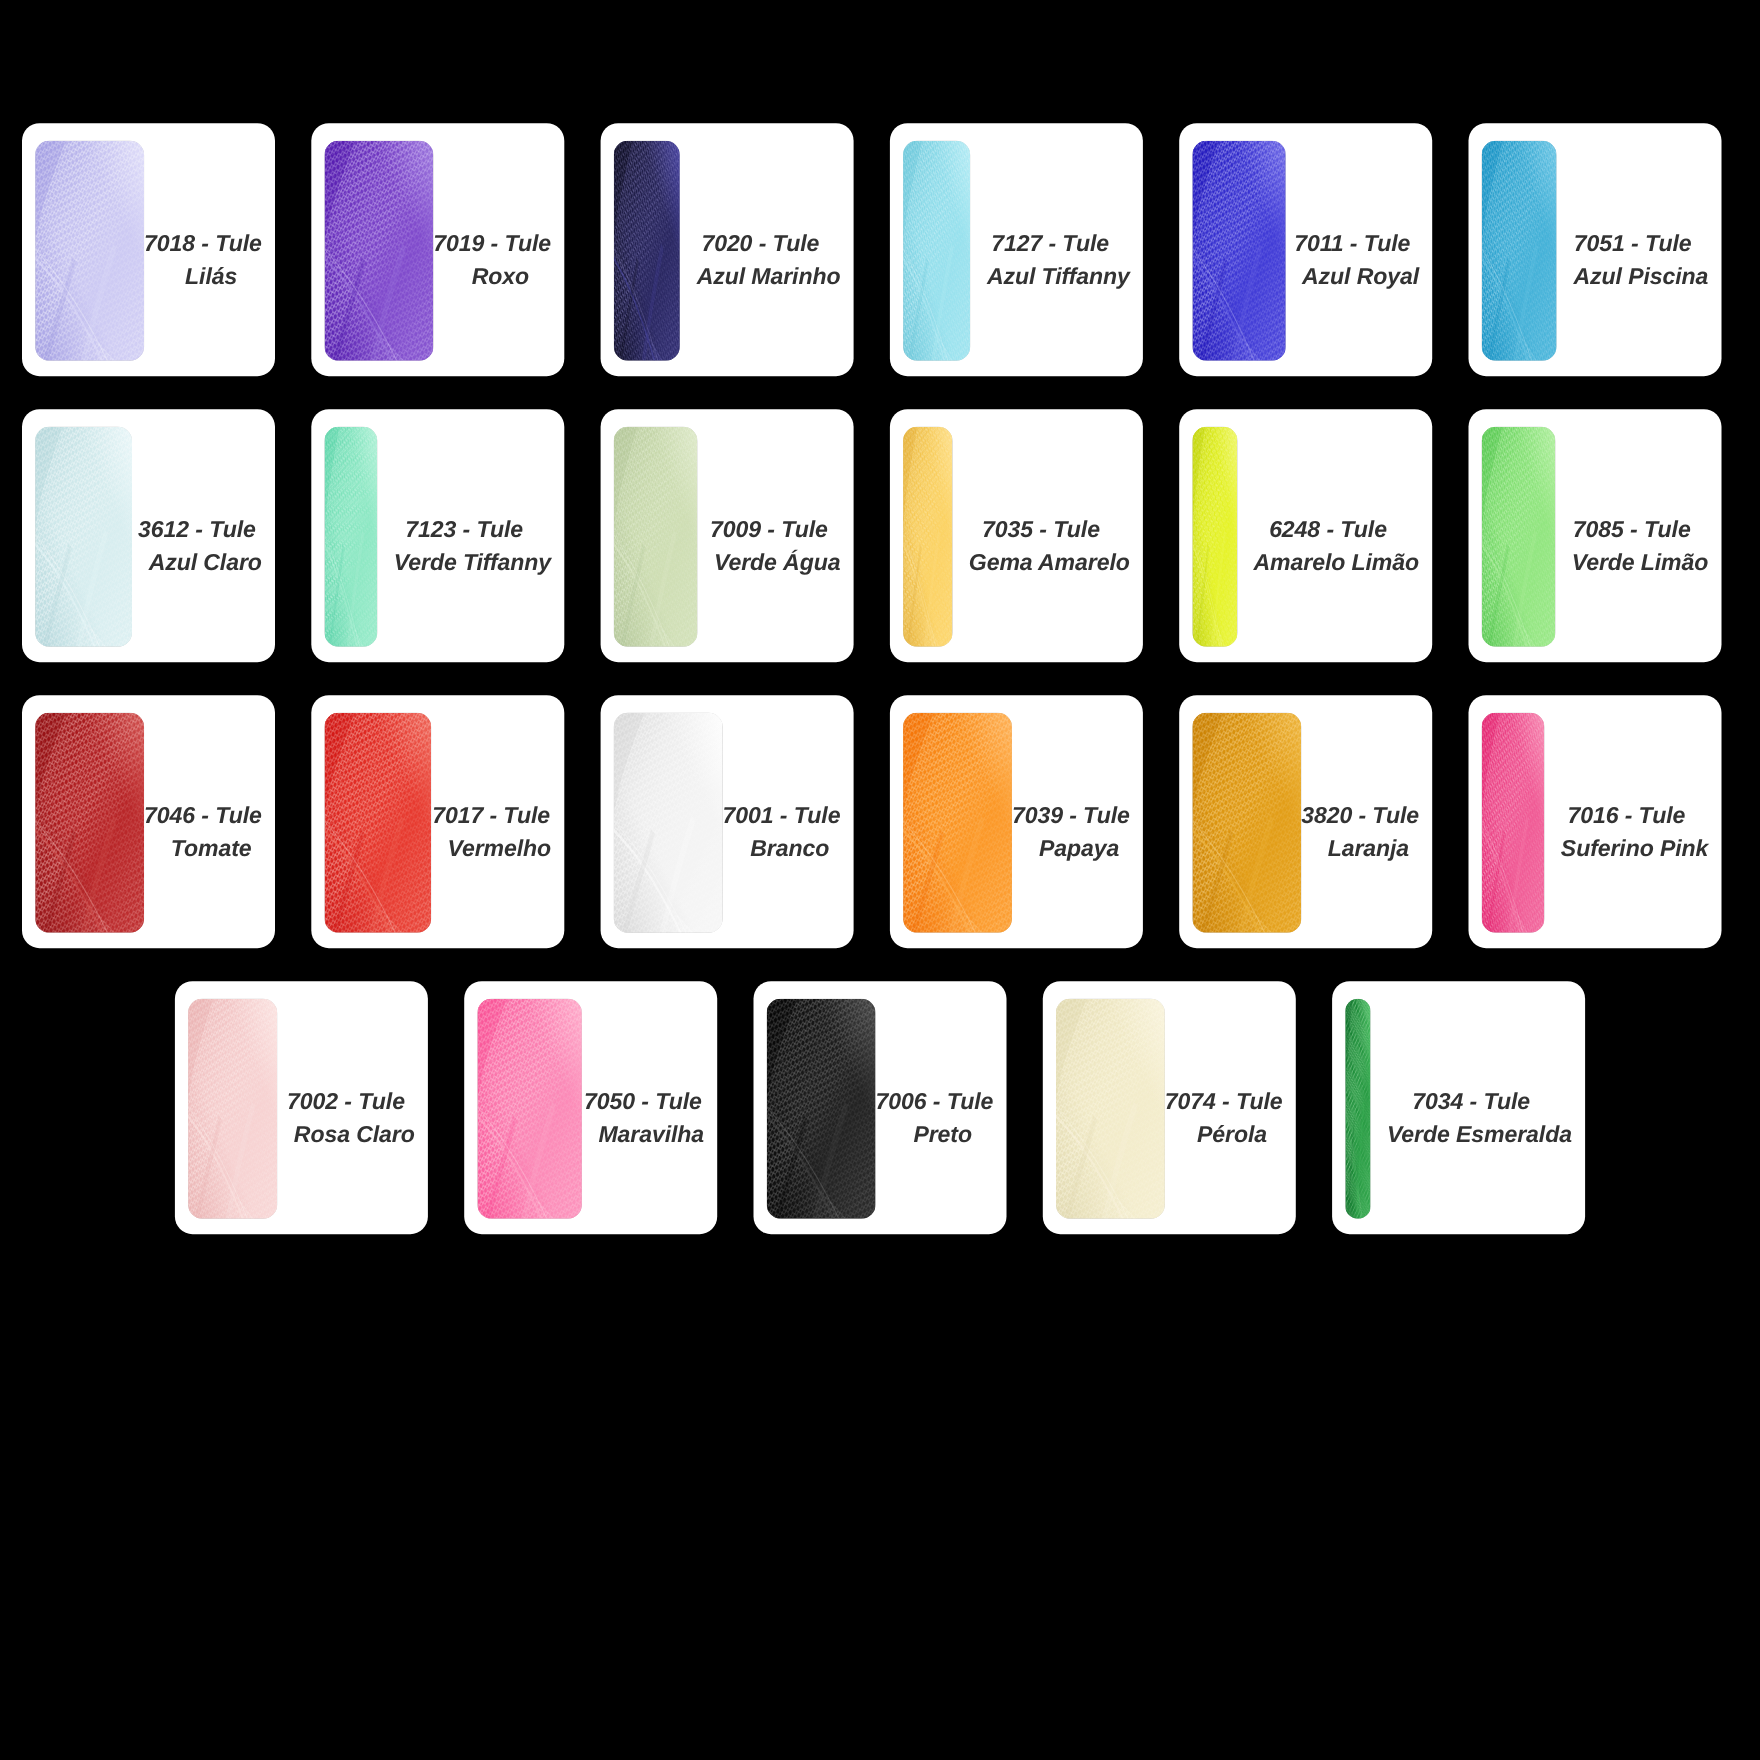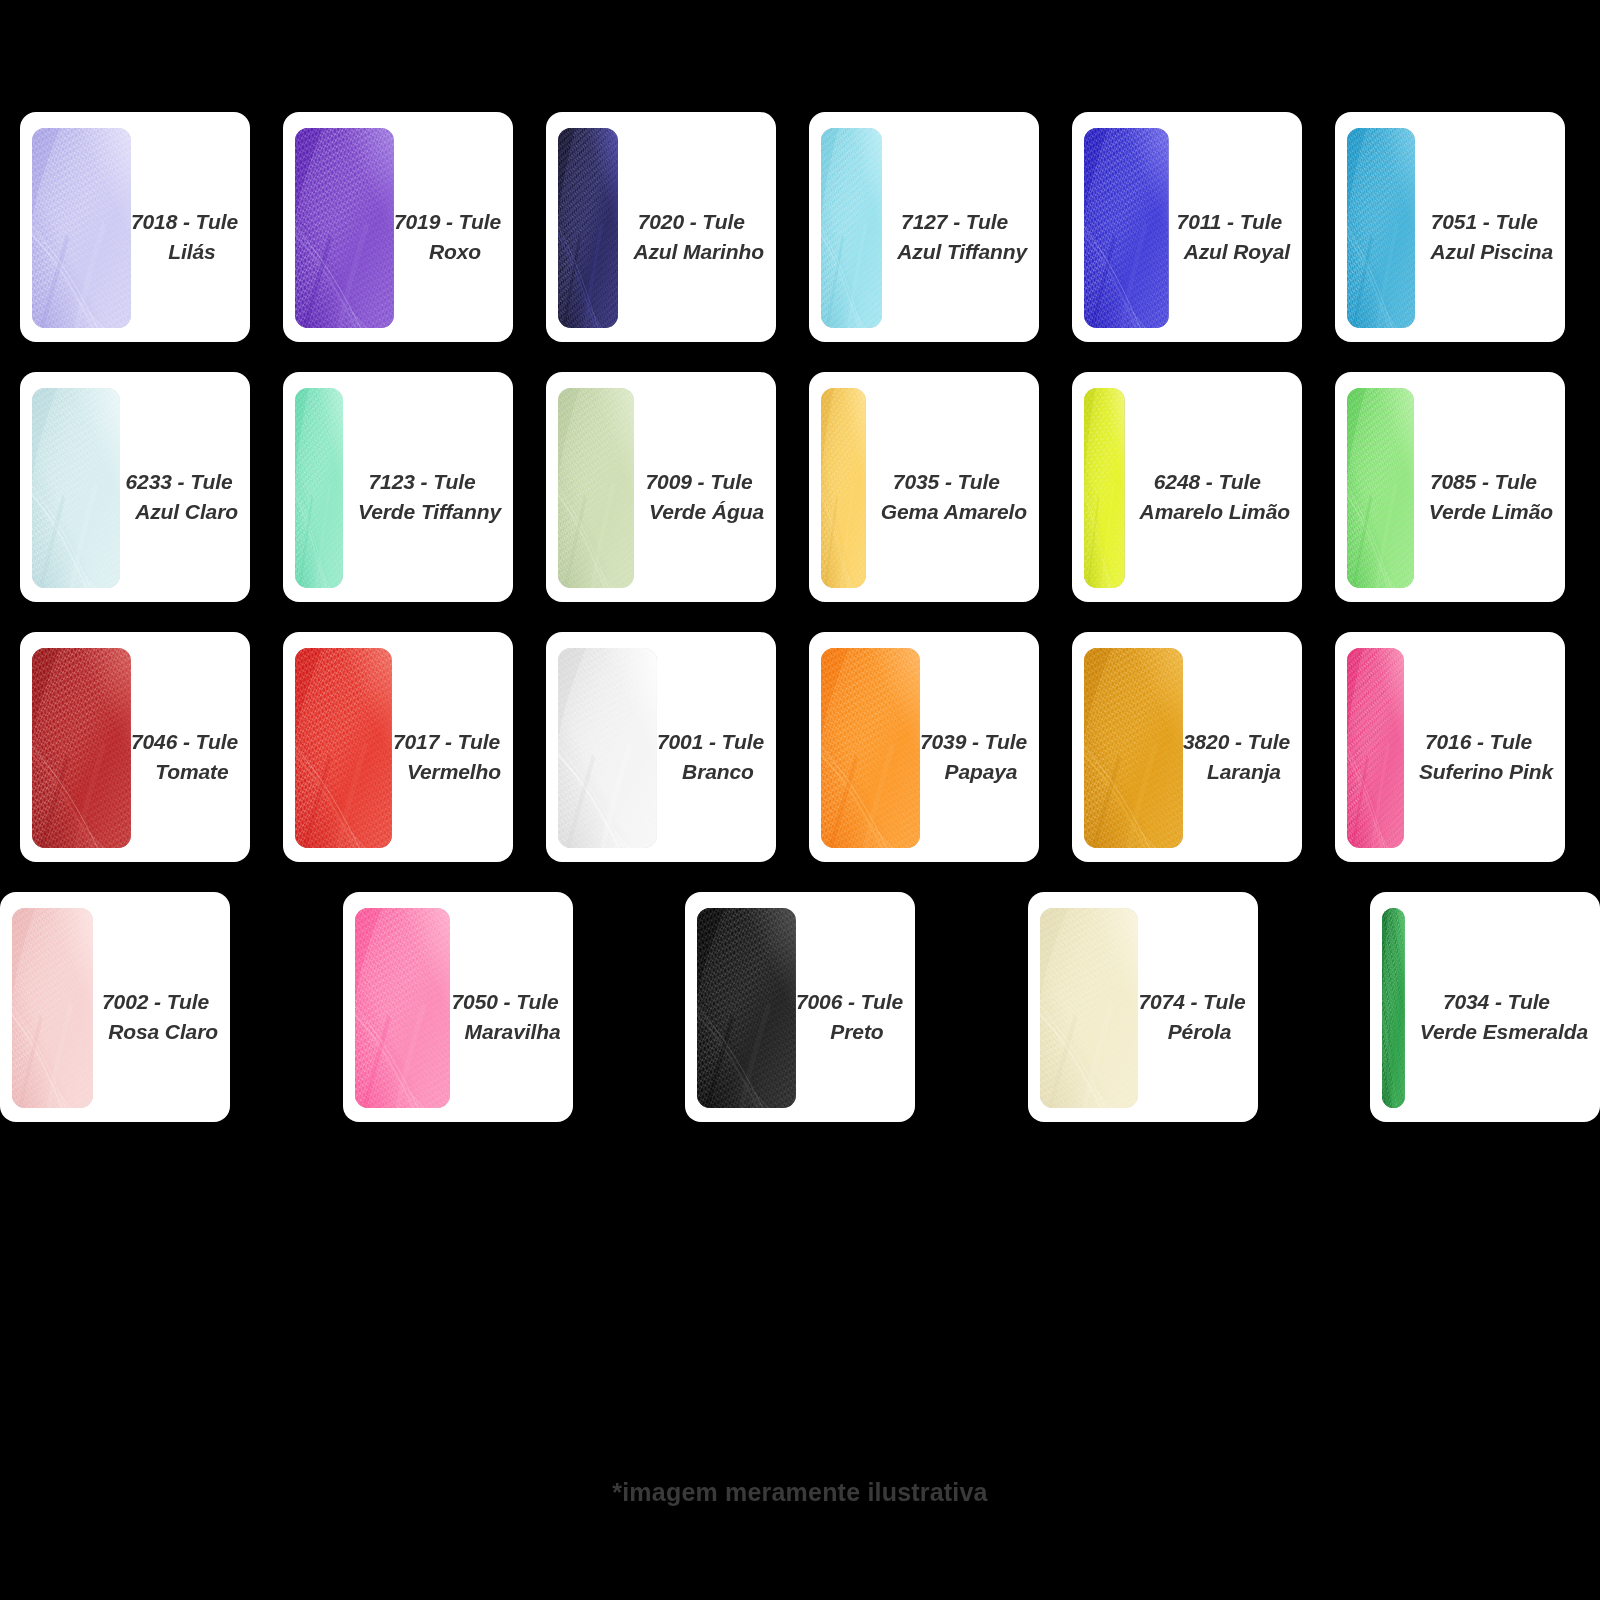--- a/index.html
+++ b/index.html
@@ -22,21 +22,21 @@
 
   .grid-row {
     display: flex;
     justify-content: flex-start;
     gap: 33px;
     padding-left: 20px;
     margin-bottom: 30px;
   }
 
   .grid-row.centered {
-    justify-content: space-between;
+    justify-content: center;
     padding-left: 0;
   }
 
   .swatch-card {
     width: 230px;
     background: #ffffff;
     border-radius: 16px;
     padding: 16px 12px 14px 12px;
     display: flex;
     flex-direction: row;
@@ -518,21 +518,21 @@
   </g>
 
   <path d="M-5 104 C 40 126, 78 152, 126 200" fill="none" stroke="#ecf8fa" stroke-opacity="0.45" stroke-width="3"></path>
   <path d="M20 200 C 44 158, 60 132, 74 108" fill="none" stroke="#aed3d8" stroke-opacity="0.22" stroke-width="8"></path>
   <path d="M92 200 C 110 160, 128 128, 150 96" fill="none" stroke="#ecf8fa" stroke-opacity="0.20" stroke-width="10"></path>
   <path d="M-5 96 C 46 122, 96 160, 136 200" fill="none" stroke="#ffffff" stroke-opacity="0.30" stroke-width="1.6"></path>
 
   <path d="M0 0 L58 0 C 30 34, 10 62, 0 92 Z" fill="#aed3d8" fill-opacity="0.30"></path>
 </svg>
           </div>
-          <div class="swatch-label"><span>6233 - Tule</span><span class="line2">Azul Claro</span></div>
+          <div class="swatch-label"><span>3612 - Tule</span><span class="line2">Azul Claro</span></div>
         </div>
         <div class="swatch-card">
           <div class="swatch-image">
 <svg viewBox="0 0 205 200" preserveAspectRatio="none">
   <defs>
     <linearGradient id="bgsw7" x1="0" y1="1" x2="1" y2="0">
       <stop offset="0%" stop-color="#4fcfa3"></stop>
       <stop offset="38%" stop-color="#86e6c0"></stop>
       <stop offset="72%" stop-color="#86e6c0"></stop>
       <stop offset="100%" stop-color="#b2f2d8"></stop>
@@ -1518,14 +1518,13 @@
   <path d="M92 200 C 110 160, 128 128, 150 96" fill="none" stroke="#4cc264" stroke-opacity="0.20" stroke-width="10"></path>
   <path d="M-5 96 C 46 122, 96 160, 136 200" fill="none" stroke="#b8ecbc" stroke-opacity="0.30" stroke-width="1.6"></path>
 
   <path d="M0 0 L58 0 C 30 34, 10 62, 0 92 Z" fill="#046420" fill-opacity="0.30"></path>
 </svg>
           </div>
           <div class="swatch-label"><span>7034 - Tule</span><span class="line2">Verde Esmeralda</span></div>
         </div>
       </div>
     </div>
-  <div class="footer-note">*imagem meramente ilustrativa</div>
 </div>
 
 </body></html>

